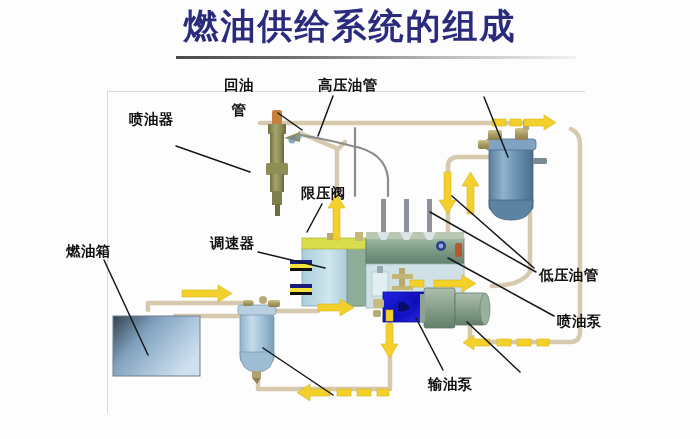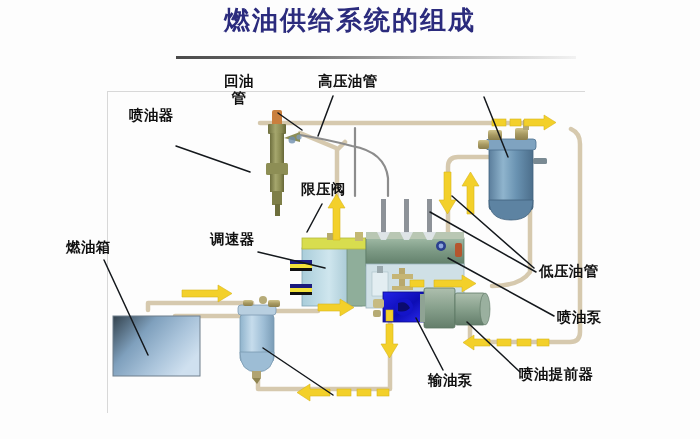--- a/index.html
+++ b/index.html
@@ -7,38 +7,38 @@
     width:700px;height:439px;
     background:#fdfdfd;
     font-family:"DejaVu Sans","Liberation Sans",sans-serif;
     overflow:hidden;position:relative;
   }
   #stage{position:absolute;left:0;top:0;width:700px;height:439px;}
   .title{
     position:absolute;left:0;top:3px;width:700px;
     text-align:center;
     font-family:"DejaVu Serif","Liberation Serif",serif;
-    font-weight:bold;font-size:26px;letter-spacing:2px;
+    font-weight:bold;font-size:35px;letter-spacing:2px;
     color:#2b2b7d;
     white-space:nowrap;
   }
   .divider{
     position:absolute;left:176px;top:56px;width:400px;height:3px;
     background:linear-gradient(to right,#4a4a4a 0%,#707070 30%,#b8b8b8 65%,#f2f2f2 100%);
   }
   .frame{
     position:absolute;left:107px;top:91px;width:478px;height:322px;
     border-left:1px solid #d8d8d8;border-top:1px solid #d8d8d8;
     box-sizing:border-box;
   }
   .lbl{
     position:absolute;
     font-family:"DejaVu Serif","Liberation Serif",serif;
     font-weight:bold;font-size:14.5px;color:#111;
-    white-space:nowrap;line-height:17px;
+    white-space:nowrap;line-height:25px;
     letter-spacing:.4px;
   }
   svg.layer{position:absolute;left:0;top:0;width:700px;height:439px;overflow:visible;}
   .lead{stroke:#14181c;stroke-width:1.5;fill:none;stroke-linecap:round;}
 </style>
 </head>
 <body>
 
 <div id="stage">
 
@@ -300,18 +300,17 @@
   <div class="lbl" style="left:301px;top:180px;">限压阀</div>
 
   <div class="lbl" style="left:210px;top:230px;">调速器</div>
 
   <div class="lbl" style="left:66px;top:238px;">燃油箱</div>
 
   <div class="lbl" style="left:539px;top:262px;">低压油管</div>
 
   <div class="lbl" style="left:557px;top:308px;">喷油泵</div>
 
-  <div class="lbl" style="left:519px;top:365px;">喷油提前器</div>
 
   <div class="lbl" style="left:428px;top:371px;">输油泵</div>
 
 
 </div>
 
 </body></html>

